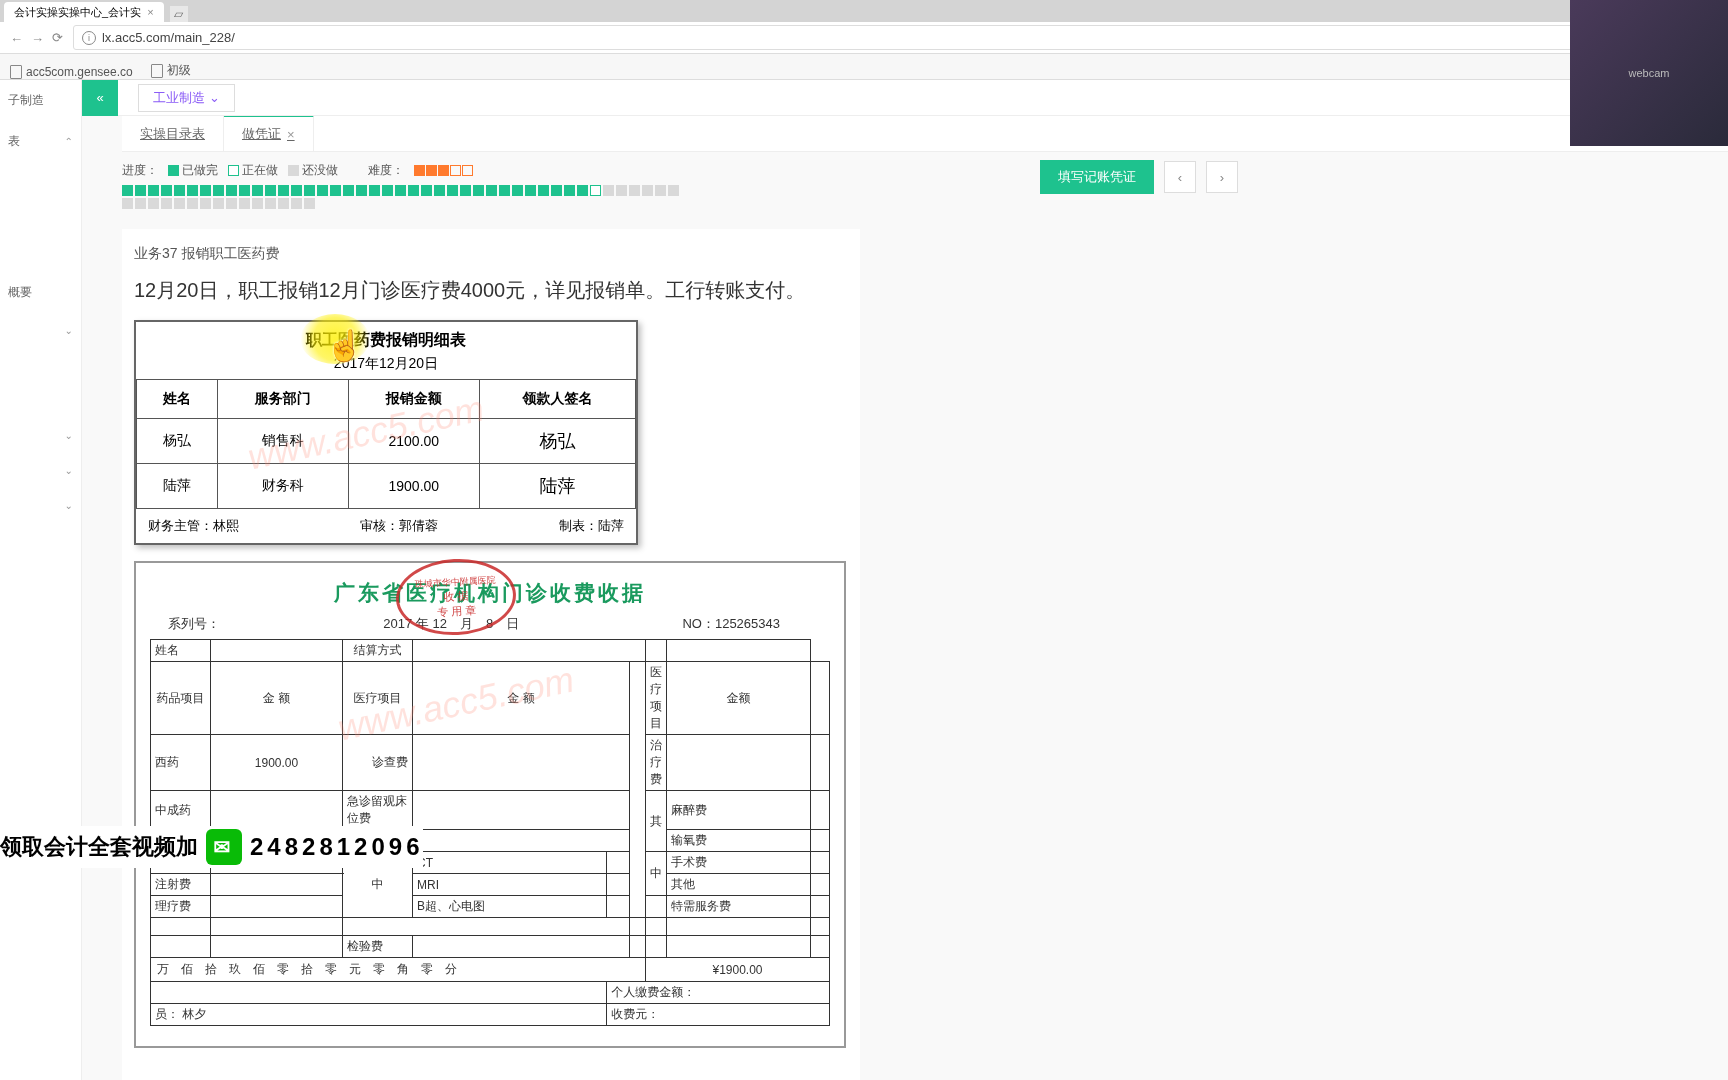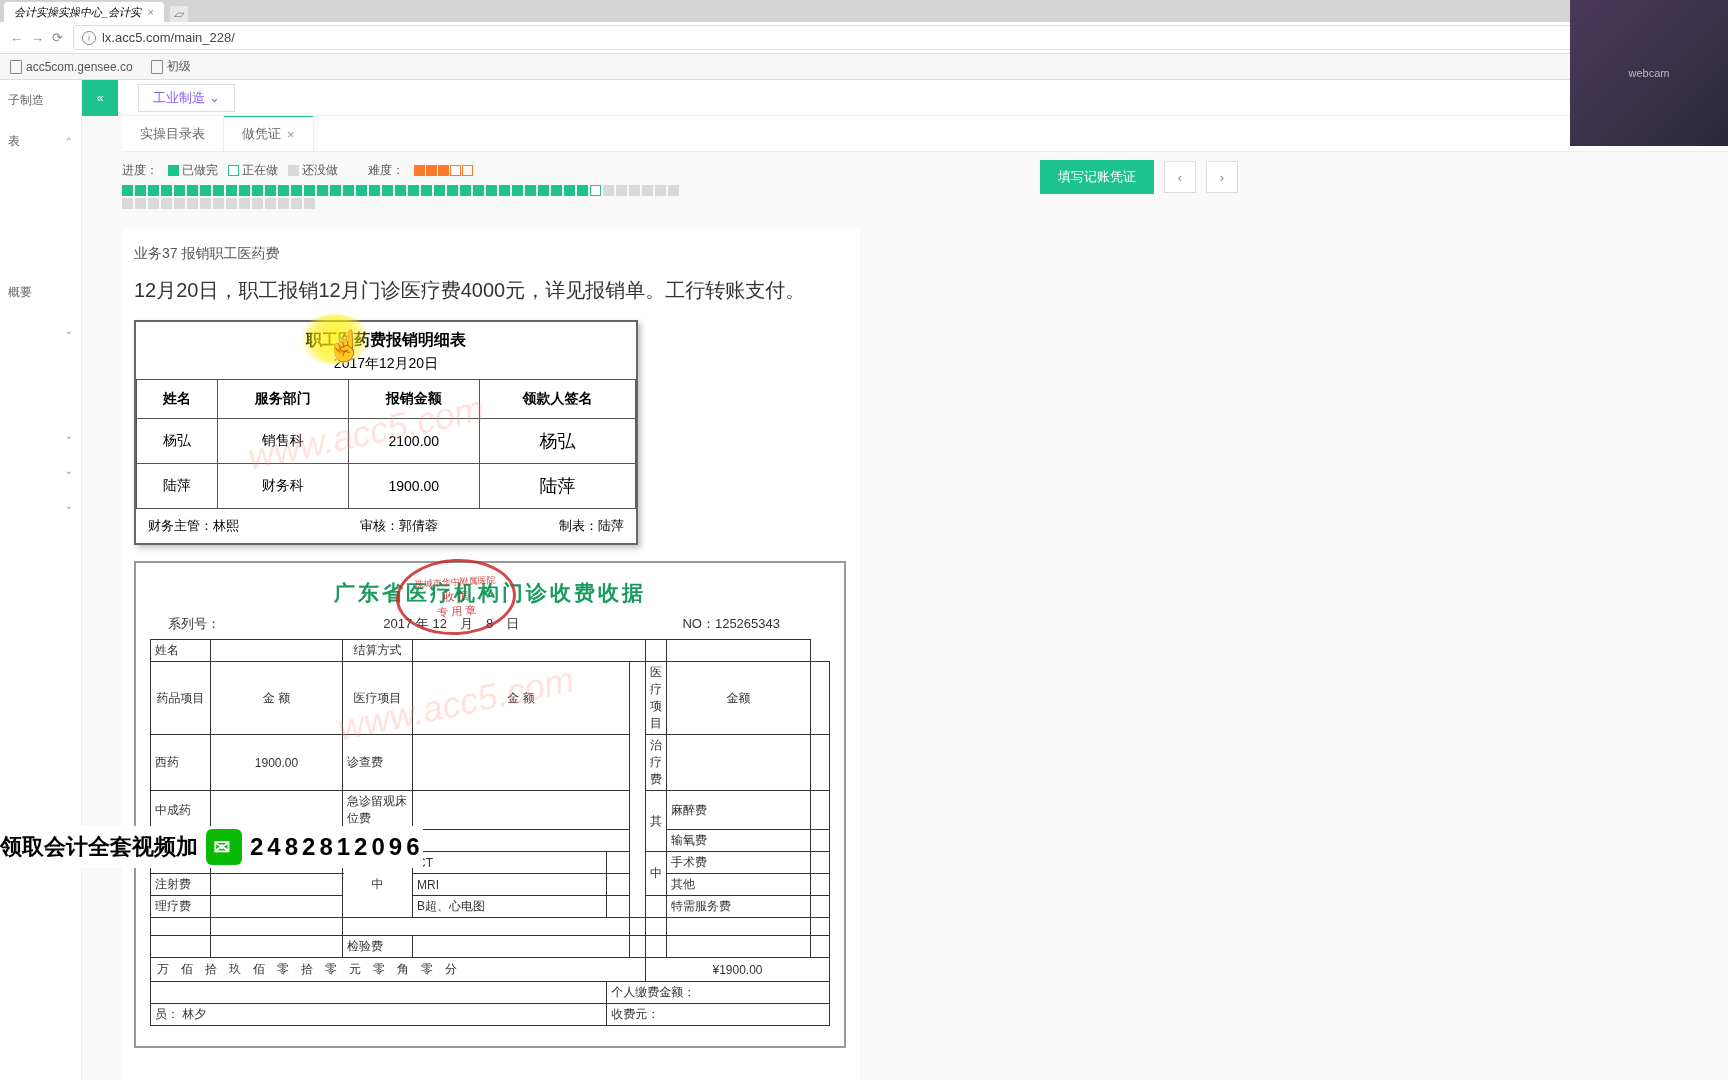--- a/index.html
+++ b/index.html
@@ -1,49 +1,49 @@
 <!DOCTYPE html>
 <html><head>
   <meta charset="utf-8">
   <style>
     * { margin: 0; padding: 0; box-sizing: border-box; }
     body { font-family: "Microsoft YaHei", Arial, sans-serif; font-size: 13px; background: #f5f5f5; overflow: hidden; width: 1728px; height: 1080px; position: relative; }
     
     
-    .browser-tabs { height: 22px; background: #d4d4d4; display: flex; align-items: flex-end; font-style: italic; }
+    .browser-tabs { height: 22px; background: #d4d4d4; display: flex; align-items: flex-end; }
     .browser-tab { background: #fff; height: 20px; padding: 2px 10px; font-size: 11px; display: flex; align-items: center; gap: 6px; border-radius: 4px 4px 0 0; margin-left: 4px; }
     .browser-tab .close { color: #888; cursor: pointer; }
     .newtab-icon { width: 18px; height: 16px; background: #e8e8e8; margin-left: 6px; display: flex; align-items: center; justify-content: center; font-size: 12px; color: #666; }
     
     .address-bar { height: 32px; background: #fff; border-bottom: 1px solid #ddd; display: flex; align-items: center; padding: 0 10px; }
     .nav-icons { display: flex; gap: 8px; color: #888; align-items: center; }
     .url-box { flex: 1; margin-left: 10px; padding: 4px 8px; border: 1px solid #ddd; border-radius: 3px; display: flex; align-items: center; gap: 6px; font-size: 13px; color: #444; }
     .info-icon { width: 14px; height: 14px; border: 1px solid #888; border-radius: 50%; display: inline-flex; align-items: center; justify-content: center; font-size: 9px; color: #888; }
     
-    .bookmarks-bar { height: 26px; background: #f7f7f7; border-bottom: 1px solid #ddd; display: flex; align-items: center; padding: 0 10px; gap: 18px; font-size: 12px; color: #555; }
+    .bookmarks-bar { height: 26px; background: #f7f7f7; border-bottom: 1px solid #ddd; display: flex; align-items: flex-end; padding: 0 10px; gap: 18px; font-size: 12px; color: #555; }
     .bookmark { display: flex; align-items: center; gap: 4px; }
     .page-icon { width: 12px; height: 14px; border: 1px solid #888; border-radius: 1px; }
     
     
     .app-bar { height: 36px; background: #fff; display: flex; align-items: center; justify-content: space-between; padding-right: 24px; border-bottom: 1px solid #eee; }
     .app-bar-left { display: flex; align-items: center; gap: 20px; }
     .collapse-btn { width: 36px; height: 36px; background: #1ec28e; color: #fff; display: flex; align-items: center; justify-content: center; margin-left: 82px; }
     .category-btn { border: 1px solid #ddd; padding: 4px 14px; color: #8b5cf6; display: flex; align-items: center; gap: 4px; font-size: 13px; cursor: pointer; }
     .user-info { font-size: 13px; color: #333; }
     .user-info .svip { color: #ff7a2e; }
     
     
     .sidebar { position: absolute; left: 0; top: 80px; width: 82px; background: #fff; height: calc(100% - 80px); border-right: 1px solid #eee; }
     .sidebar-item { padding: 12px 8px; font-size: 12px; color: #666; display: flex; align-items: center; justify-content: space-between; border-bottom: 0; }
     .chevron { font-size: 10px; color: #999; }
     
     
     .content-wrap { position: absolute; left: 82px; top: 116px; right: 0; bottom: 0; background: #f9f9f9; overflow: hidden; }
     .tabs-bar { background: #fff; display: flex; margin-left: 40px; margin-top: 0; border-bottom: 1px solid #eee; }
-    .tab { padding: 8px 18px; font-size: 13px; color: #666; border-right: 1px solid #eee; display: flex; align-items: center; gap: 6px; position: relative; }
+    .tab { padding: 8px 18px; font-size: 13px; color: #666; border-right: 1px solid #eee; display: flex; align-items: center; gap: 6px; position: relative; text-decoration: underline; }
     .tab.active { background: #fff; border-top: 2px solid #1ec28e; margin-top: -1px; }
     .tab .close-x { font-size: 13px; color: #999; cursor: pointer; }
     
     .progress-row { padding: 10px 40px 4px 40px; display: flex; align-items: center; gap: 10px; font-size: 12px; color: #555; }
     .legend-box { width: 11px; height: 11px; display: inline-block; vertical-align: middle; margin-right: 3px; }
     .done { background: #1ec28e; }
     .doing { background: #fff; border: 1px solid #1ec28e; }
     .notyet { background: #d9d9d9; }
     .difficulty-icons { display: inline-flex; gap: 1px; }
     .diff-square { width: 11px; height: 11px; border: 1px solid #ff7a2e; }
@@ -327,21 +327,21 @@
               <td>医疗项目</td>
               <td colspan="2">金 额</td>
               <td rowspan="7" style="width:16px"></td>
               <td>医疗项目</td>
               <td>金额</td>
               <td></td>
             </tr>
         <tr>
               <td style="text-align:left">西药</td>
               <td colspan="2">1900.00</td>
-              <td style="text-align:left">诊查费</td>
+              <td style="text-align:right">诊查费</td>
               <td colspan="2"></td>
               <td style="text-align:left">治疗费</td>
               <td></td>
               <td></td>
             </tr>
         <tr>
               <td style="text-align:left">中成药</td>
               <td colspan="2"></td>
               <td style="text-align:left">急诊留观床位费</td>
               <td colspan="2"></td>

